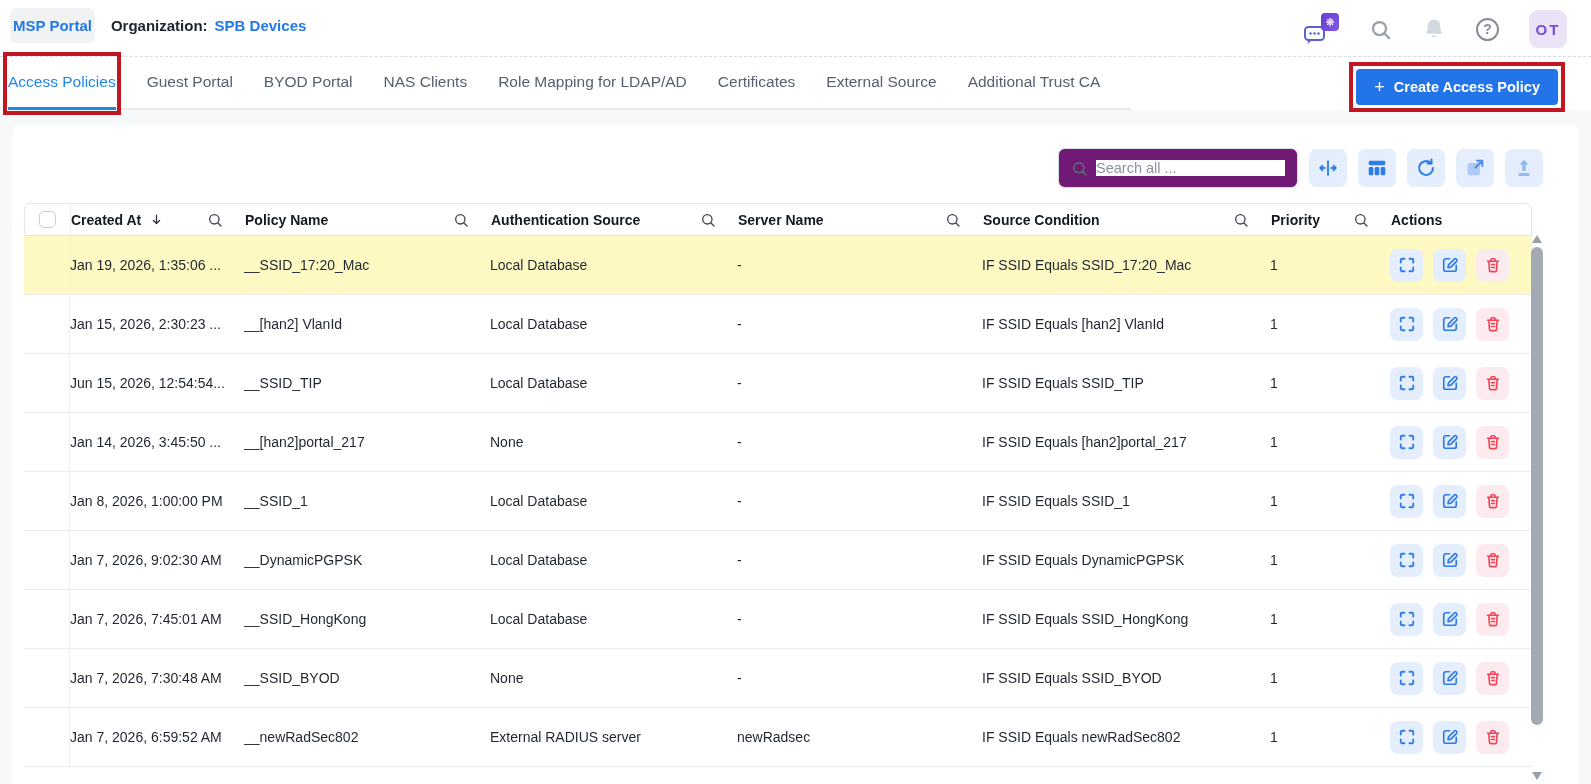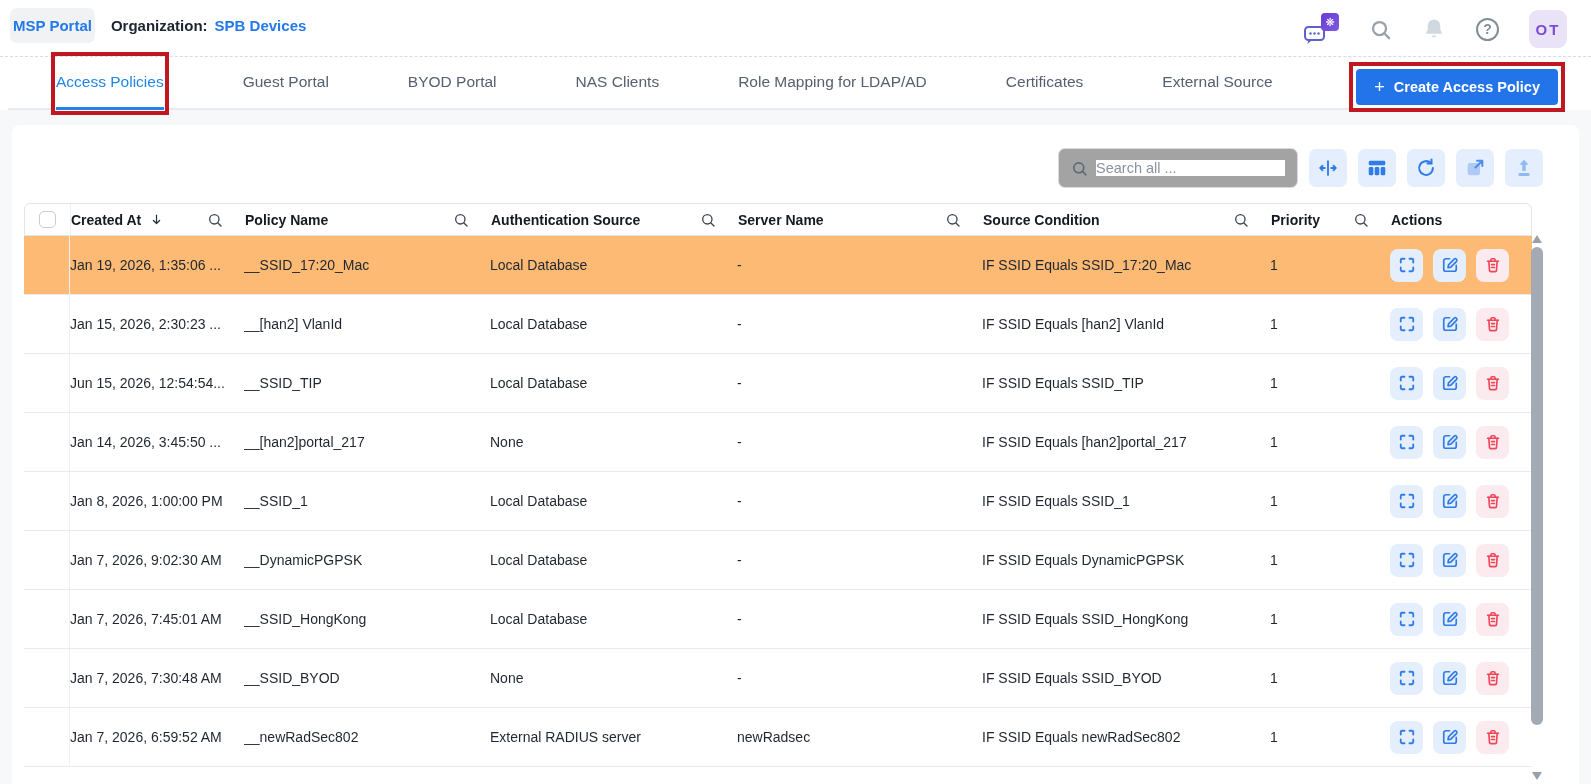--- a/index.html
+++ b/index.html
@@ -77,21 +77,20 @@
   }
   .tab {
     font-size: 15.5px;
     color: #566070;
     padding: 16px 0 12px;
     margin-right: 31px;
     cursor: pointer;
     white-space: nowrap;
     margin-bottom: -2px;
     border-bottom: 3px solid transparent;
-    margin-left: 48px;
   }
   .tab.active { color: #1f86e8; border-bottom-color: #1f86e8; font-weight: normal; }
   .tab.annotated { outline: 4px solid #c01722; outline-offset: 1px; }
 
   .create-wrap {
     position: absolute;
     right: 26px; top: 5px;
     border: 4px solid #c01722;
     padding: 3px;
     background: #fff;
@@ -130,21 +129,21 @@
     align-items: center;
     gap: 11px;
     padding-right: 24px;
     height: 40px;
   }
   .search-box {
     width: 240px; height: 40px;
     border: 1px solid #d8dce2; border-radius: 7px;
     display: flex; align-items: center; gap: 8px;
     padding: 0 12px;
-    background: #a3a3a3;
+    background: #701a75;
   }
   .search-box input {
     border: none; outline: none; flex: 1;
     font-family: "Liberation Sans", sans-serif;
     font-size: 14.5px; color: #333;
   }
   .search-box input::placeholder { color: #8b939e; }
   .tool-btn {
     width: 38px; height: 38px;
     border: none; border-radius: 7px;
@@ -175,21 +174,21 @@
   .tbody { position: relative; }
   .row {
     display: grid;
     grid-template-columns: 46px 174px 246px 247px 245px 288px 120px 1fr;
     height: 59px;
     align-items: center;
     border-bottom: 1px solid #e9ebee;
     background: #fff;
     cursor: pointer;
   }
-  .row.highlighted { background: #fdba74; }
+  .row.highlighted { background: #fef9c3; }
   .td { font-size: 14px; color: #1f2630; overflow: hidden; white-space: nowrap; }
   .td.cb { height: 100%; border-right: 1px solid #eef0f2; }
   .td.actions { display: flex; gap: 10px; align-items: center; }
   .act-btn {
     width: 33px; height: 33px;
     border: none; border-radius: 8px;
     display: inline-flex; align-items: center; justify-content: center;
     cursor: pointer;
   }
   .act-btn.blue { background: #e4eefd; }

